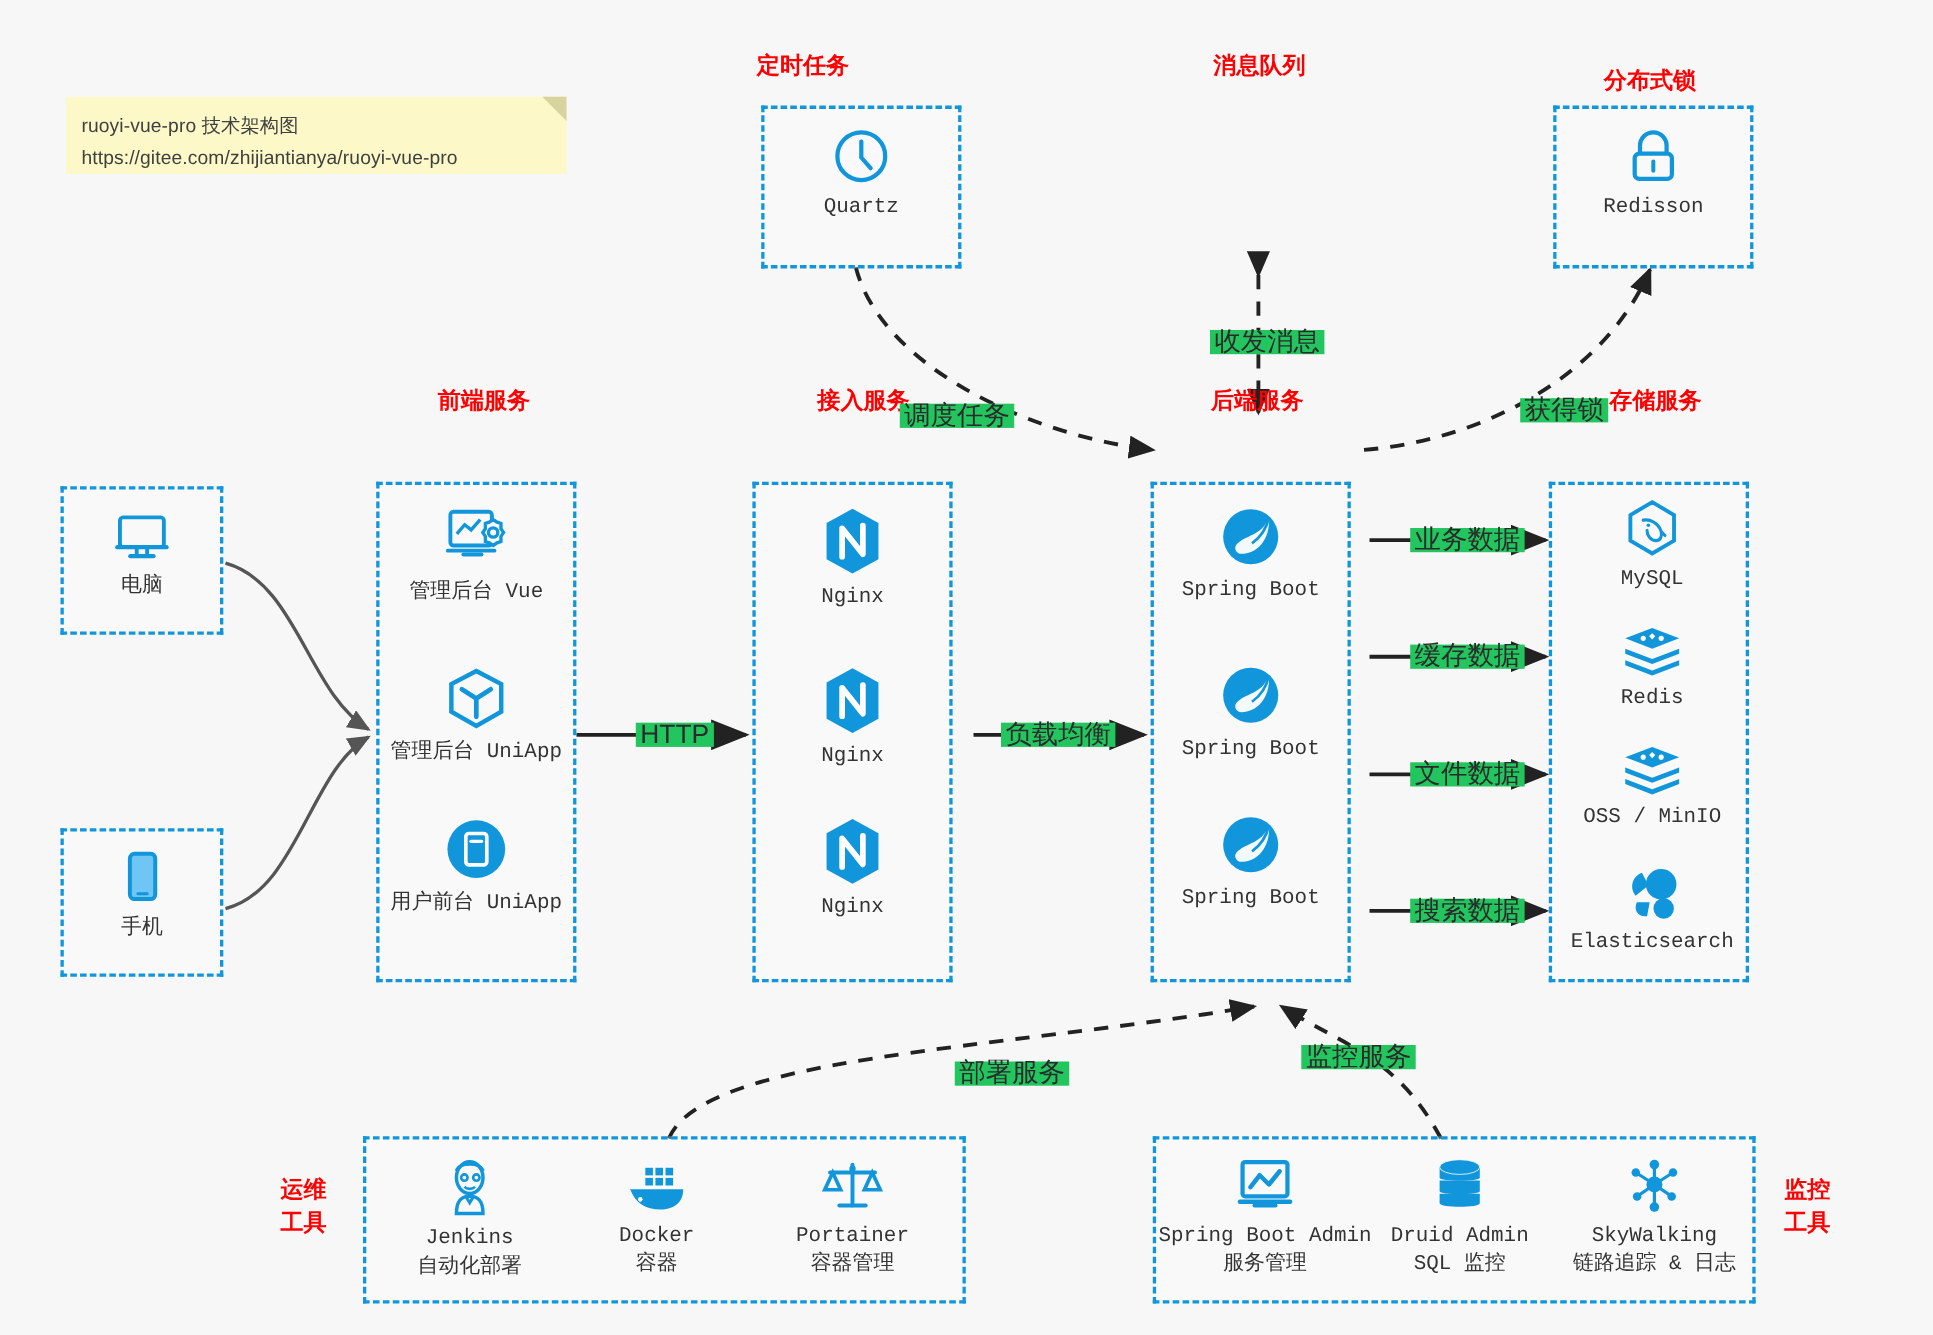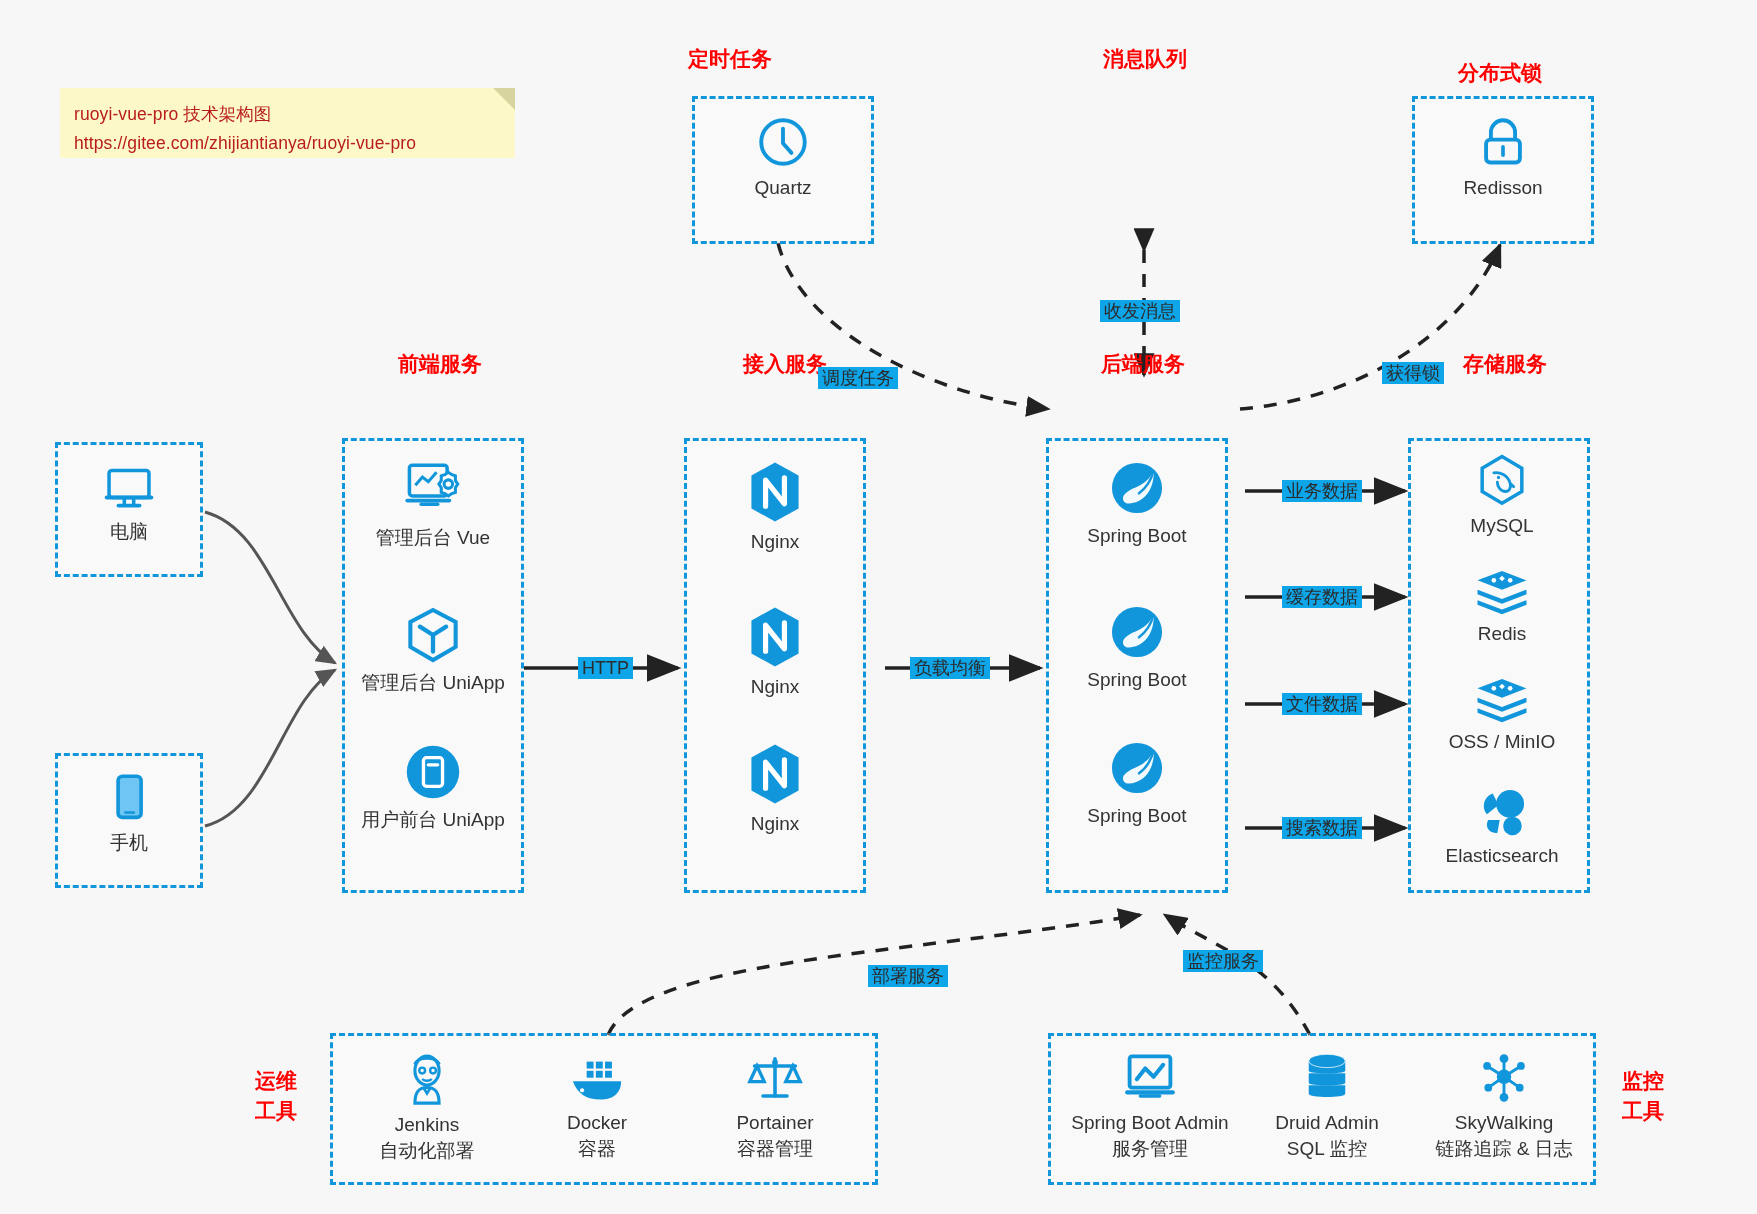--- a/index.html
+++ b/index.html
@@ -11,21 +11,21 @@
   }
   #canvas { position: relative; width: 1757px; height: 1214px; }
 
   
   #edges { position: absolute; left:0; top:0; width:1757px; height:1214px; pointer-events:none; }
 
   
   .note {
     position: absolute; left: 60px; top: 88px; width: 455px; height: 70px;
     background: #fcf8c8; padding: 12px 14px 0 14px;
-    font-size: 17.5px; line-height: 29px; color: #b91c1c;
+    font-size: 17.5px; line-height: 29px; color: #404040;
     letter-spacing: .1px;
   }
   .note .fold {
     position:absolute; right:0; top:0; width:0; height:0;
     border-left: 22px solid transparent; border-top: 22px solid #d8d4a0;
   }
 
   
   .gtitle {
     position: absolute; color: #ff0000; font-weight: bold;
@@ -35,32 +35,32 @@
   .gtitle.side { line-height: 30px; }
 
   
   .box {
     position: absolute;
     border: 3px dashed #1296db;
     background: rgba(255,255,255,0.30);
   }
 
   
-  .node { position: absolute; text-align: center; }
+  .node { position: absolute; text-align: center; font-family: Liberation Mono, monospace; }
   .node .cap {
     font-size: 19px; color: #333; line-height: 26px; white-space: nowrap;
     margin-top: 4px;
   }
   .node .cap2 { font-size: 19px; color: #333; line-height: 26px; white-space: nowrap; }
   .ico { display:block; margin: 0 auto; }
 
   
   .elabel {
-    position: absolute; font-size: 18px; color: #2b2b2b;
-    background: #0ea5e9; padding: 0 4px; white-space: nowrap;
+    position: absolute; font-size: 24px; color: #2b2b2b;
+    background: #22c55e; padding: 0 4px; white-space: nowrap;
     line-height: 22px;
   }
 </style>
 </head>
 <body>
 
 <div id="canvas">
 
   <svg id="edges" viewBox="0 0 1757 1214">
     <defs>

